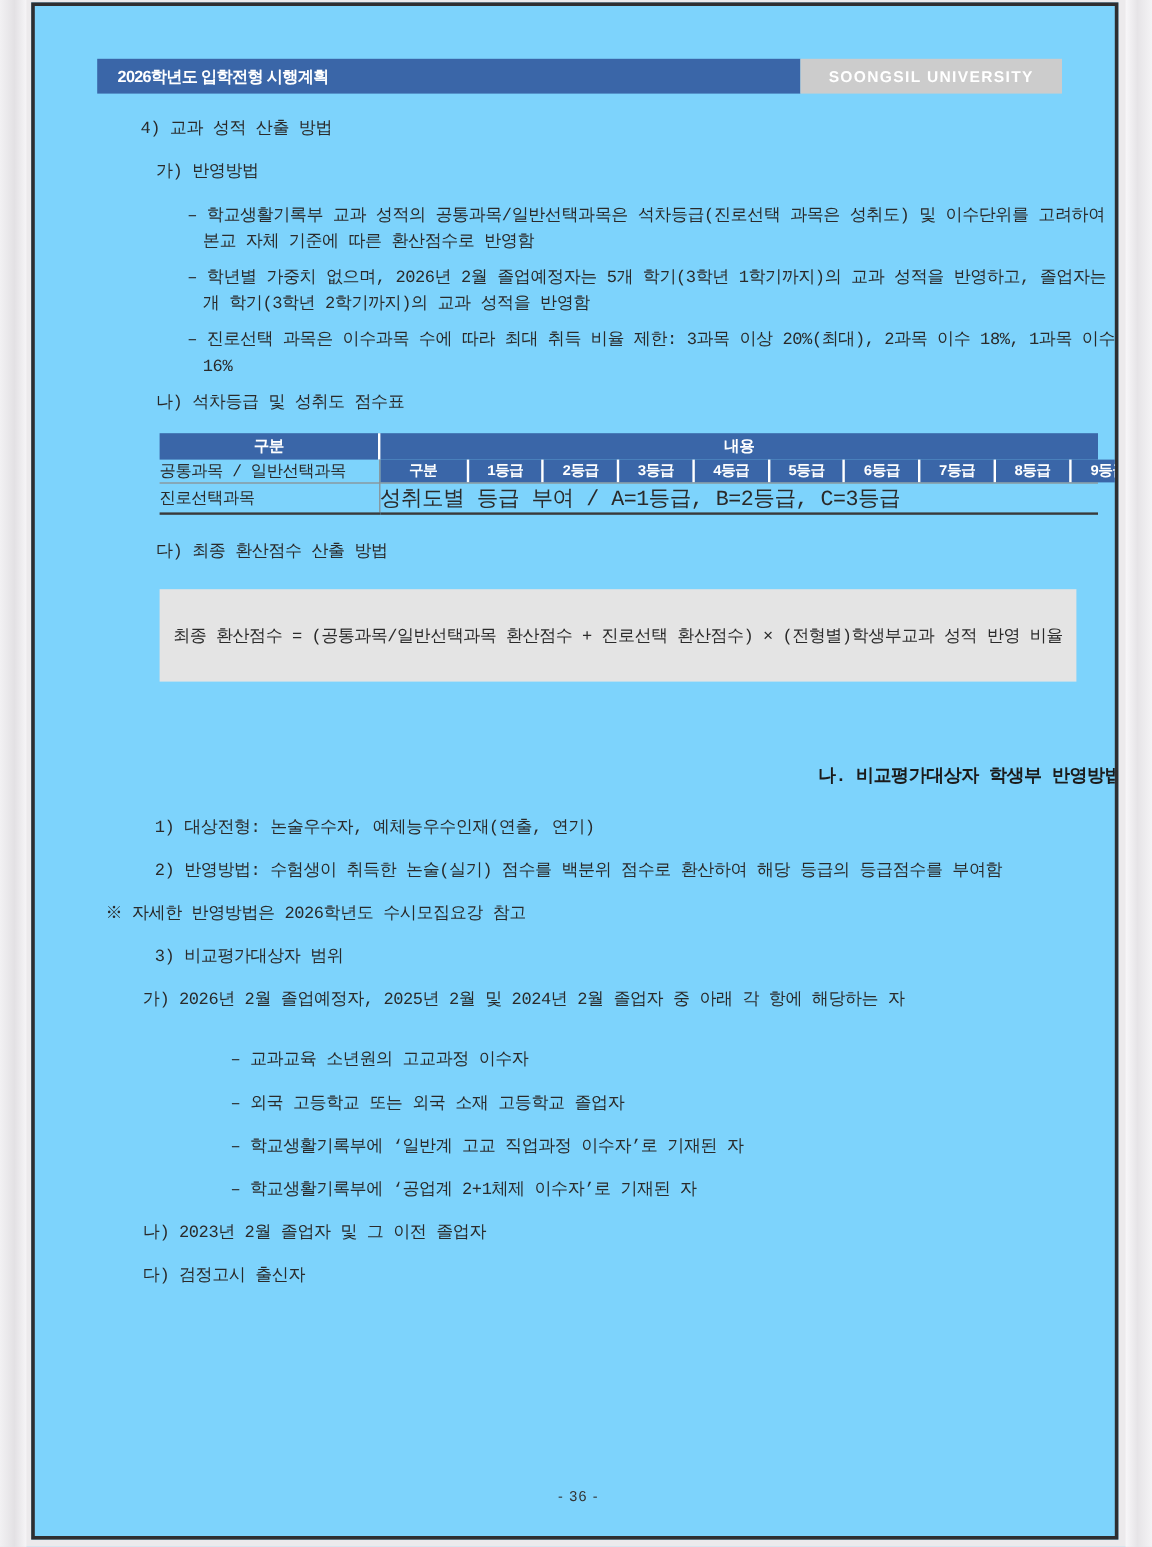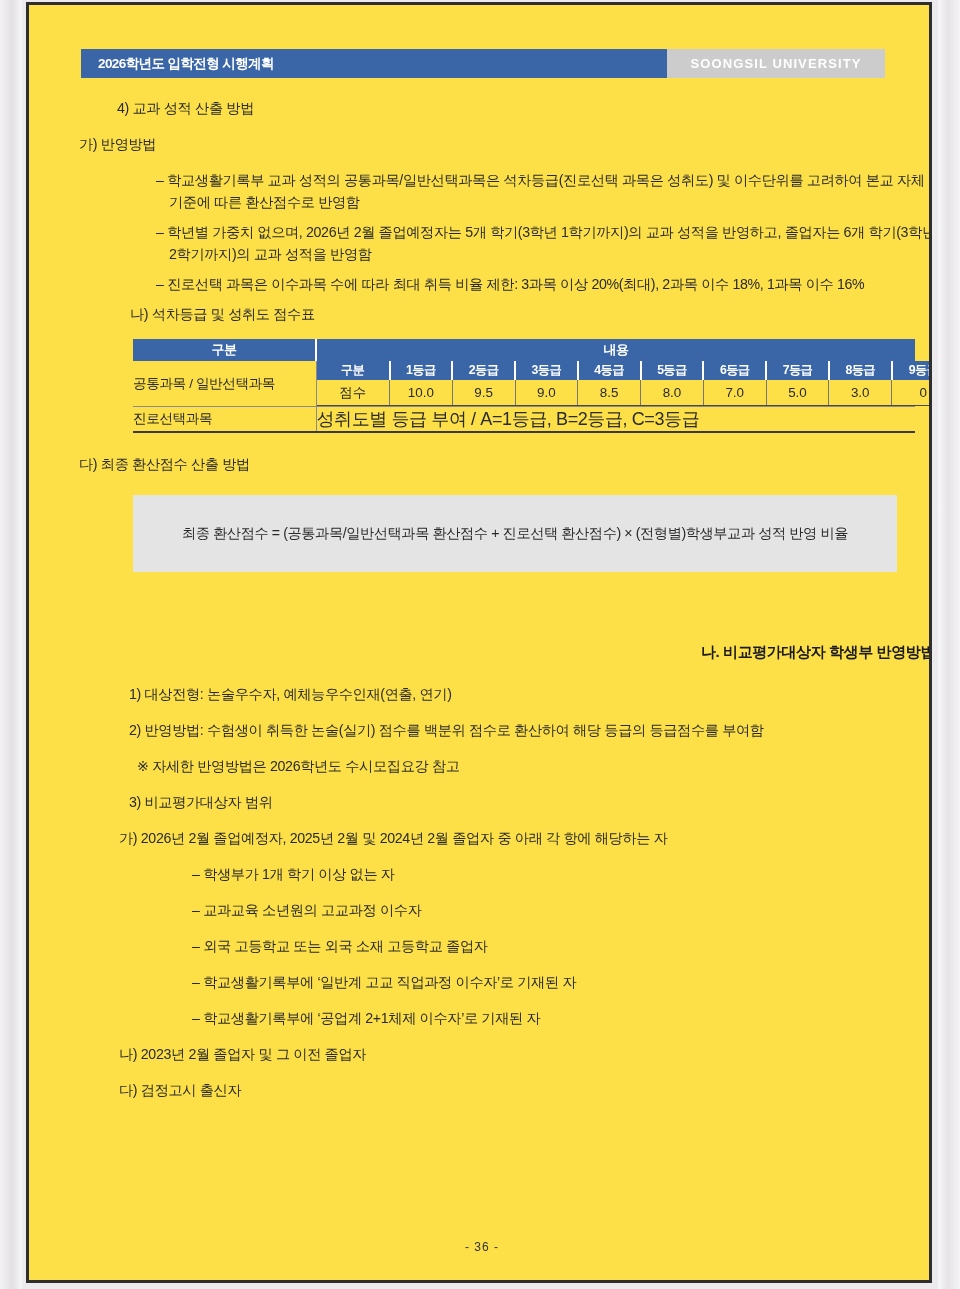--- a/index.html
+++ b/index.html
@@ -26,21 +26,21 @@
     width: 22px; height: 1289px;
     background: linear-gradient(to left, #f4f3f5 0%, #e6e4e7 55%, #f8f7f9 100%);
   }
 
   .page {
     position: absolute;
     left: 26px;
     top: 2px;
     width: 906px;
     height: 1281px;
-    background: #fde047;
+    background: #7dd3fc;
     border: 3px solid #2e2e30;
     box-sizing: border-box;
     overflow: hidden;
   }
 
   .page-inner {
     position: relative;
     width: 100%;
     height: 100%;
   }
@@ -78,38 +78,39 @@
     justify-content: center;
     box-sizing: border-box;
   }
 
   
   .content {
     position: absolute;
     left: 0;
     top: 92px;
     width: 906px;
+    font-family: Liberation Mono, monospace;
   }
 
   .line {
     color: #2a2a2a;
     font-size: 14.2px;
     letter-spacing: -0.35px;
     line-height: 1.55;
     white-space: pre-wrap;
   }
 
   .lvl-num      { margin-left: 88px; }
-  .lvl-ga       { margin-left: 50px; }
+  .lvl-ga       { margin-left: 101px; }
   .lvl-dash     { margin-left: 127px; text-indent: -13px; padding-left: 13px; width: 773px; }
   .lvl-dash-in  { margin-left: 163px; text-indent: -13px; padding-left: 13px; width: 737px; }
   .lvl-na       { margin-left: 101px; }
   .lvl-sub1     { margin-left: 100px; }
   .lvl-sub2     { margin-left: 90px; }
-  .lvl-note     { margin-left: 108px; }
+  .lvl-note     { margin-left: 59px; }
 
   .spacer-8  { height: 8px; }
   .spacer-14 { height: 14px; }
   .spacer-20 { height: 20px; }
   .spacer-34 { height: 34px; }
 
   .section-head {
     margin-left: 84px;
     font-size: 15px;
     font-weight: bold;
@@ -267,32 +268,20 @@
                   <td class="g-head">1등급</td>
                   <td class="g-head">2등급</td>
                   <td class="g-head">3등급</td>
                   <td class="g-head">4등급</td>
                   <td class="g-head">5등급</td>
                   <td class="g-head">6등급</td>
                   <td class="g-head">7등급</td>
                   <td class="g-head">8등급</td>
                   <td class="g-head last">9등급</td>
                 </tr>
-                <tr>
-                  <td class="g-val label-cell">점수</td>
-                  <td class="g-val">10.0</td>
-                  <td class="g-val">9.5</td>
-                  <td class="g-val">9.0</td>
-                  <td class="g-val">8.5</td>
-                  <td class="g-val">8.0</td>
-                  <td class="g-val">7.0</td>
-                  <td class="g-val">5.0</td>
-                  <td class="g-val">3.0</td>
-                  <td class="g-val last">0</td>
-                </tr>
               </tbody>
                   </table>
             </td>
           </tr>
           <tr>
             <td class="cell-label tbl-bot-rule col-divider">진로선택과목</td>
             <td class="cell-body tbl-bot-rule">성취도별 등급 부여 / A=1등급, B=2등급, C=3등급</td>
           </tr>
         </tbody>
           </table>
@@ -314,21 +303,20 @@
       <div class="spacer-14"></div>
       <div class="line lvl-sub1">2) 반영방법: 수험생이 취득한 논술(실기) 점수를 백분위 점수로 환산하여 해당 등급의 등급점수를 부여함</div>
       <div class="spacer-14"></div>
       <div class="line lvl-note">※ 자세한 반영방법은 2026학년도 수시모집요강 참고</div>
       <div class="spacer-14"></div>
       <div class="line lvl-sub1">3) 비교평가대상자 범위</div>
       <div class="spacer-14"></div>
       <div class="line lvl-sub2">가) 2026년 2월 졸업예정자, 2025년 2월 및 2024년 2월 졸업자 중 아래 각 항에 해당하는 자</div>
       <div class="spacer-14"></div>
 
-      <div class="line lvl-dash-in">– 학생부가 1개 학기 이상 없는 자</div>
       <div class="spacer-14"></div>
       <div class="line lvl-dash-in">– 교과교육 소년원의 고교과정 이수자</div>
       <div class="spacer-14"></div>
       <div class="line lvl-dash-in">– 외국 고등학교 또는 외국 소재 고등학교 졸업자</div>
       <div class="spacer-14"></div>
       <div class="line lvl-dash-in">– 학교생활기록부에 ‘일반계 고교 직업과정 이수자’로 기재된 자</div>
       <div class="spacer-14"></div>
       <div class="line lvl-dash-in">– 학교생활기록부에 ‘공업계 2+1체제 이수자’로 기재된 자</div>
       <div class="spacer-14"></div>
 

